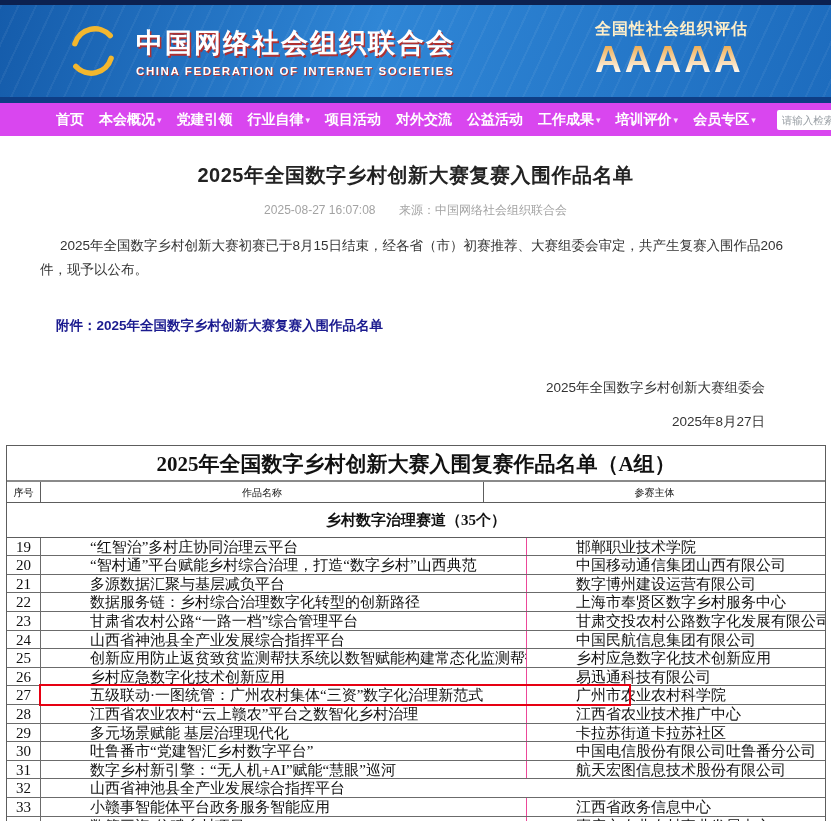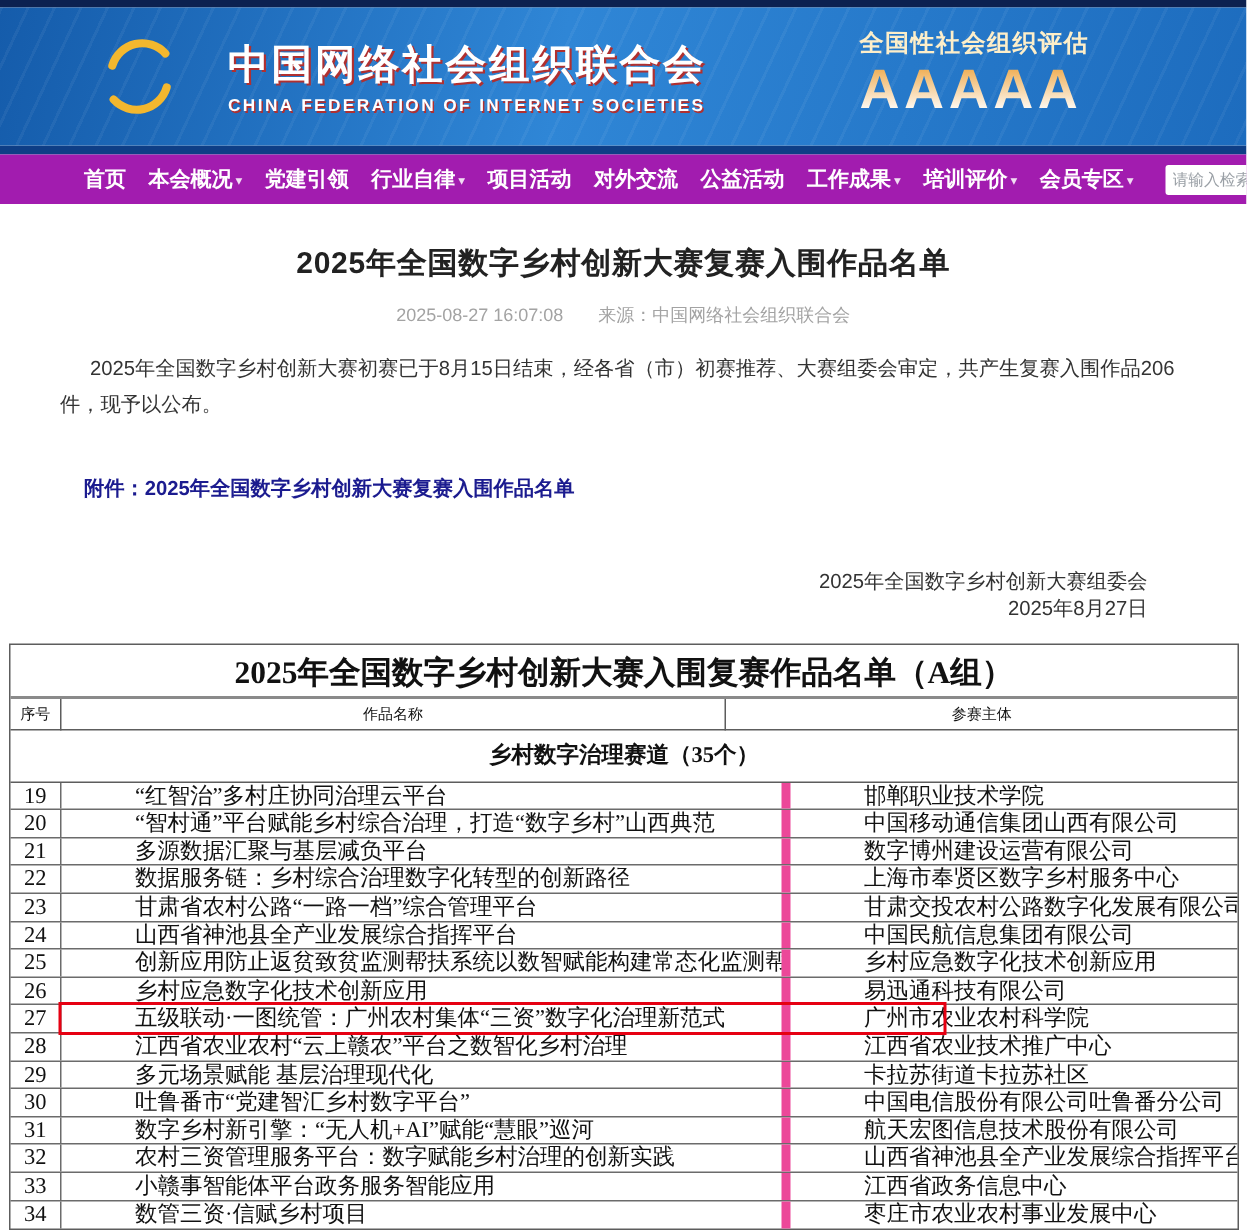--- a/index.html
+++ b/index.html
@@ -3,39 +3,39 @@
 <meta charset="utf-8">
 <style>
   * { margin:0; padding:0; box-sizing:border-box; }
   html,body { width:831px; height:821px; overflow:hidden; background:#fff;
     font-family:"Liberation Sans","DejaVu Sans",sans-serif; }
 
   .top-strip { height:5px; background:#0c2150; }
 
   .site-header { position:relative; height:92px;
     background:linear-gradient(100deg,#155cab 0%,#2f86d6 45%,#1d6cbe 100%);
-    display:flex; align-items:center;gap:16px; }
+    display:flex; align-items:center; }
   .site-header::before { content:""; position:absolute; inset:0;
     background:repeating-linear-gradient(115deg,rgba(255,255,255,0.05) 0 2px,transparent 2px 16px); }
   .logo { margin-left:64px; width:58px; height:58px; position:relative; z-index:1; }
   .org-names { margin-left:14px; position:relative; z-index:1; }
   .org-cn { font-size:27px; font-weight:bold; color:#fff; letter-spacing:2px;
     text-shadow:1.5px 1.5px 0 #b03030; }
   .org-en { font-size:11.5px; font-weight:bold; color:#fff; letter-spacing:1.6px;
     margin-top:4px; text-shadow:1px 1px 0 #b03030; }
-  .rating { position:absolute; right:105px; top:14px; z-index:1; }
+  .rating { position:absolute; right:83px; top:14px; z-index:1; }
   .rating-label { font-size:16px; color:#fdeec9; font-weight:bold; letter-spacing:1px; }
   .rating-value { font-size:37px; font-weight:bold; letter-spacing:3px; line-height:1.1;
     color:#f5c36a;
     background:linear-gradient(#ec9f35,#ffffff 85%);
     -webkit-background-clip:text; background-clip:text; -webkit-text-fill-color:transparent; }
 
   .header-sub-strip { height:6px; background:#0e3e86; }
 
-  .main-nav { height:33px; background:#a21caf; display:flex; align-items:center;
+  .main-nav { height:33px; background:#d946ef; display:flex; align-items:center;
     padding:0 28px 0 56px; color:#fff; }
   .nav-items { display:flex; align-items:center; }
   .nav-item { color:#fff; font-size:14px; font-weight:bold; text-decoration:none;
     margin-right:15px; white-space:nowrap; cursor:pointer; }
   .caret { font-size:9px; color:rgba(255,255,255,.85); margin-left:2px; vertical-align:1px; }
   .nav-search { margin-left:6px; position:relative; }
   .nav-search input { width:90px; height:20px; border:none; border-radius:2px;
     font-size:10.5px; padding:0 18px 0 5px; color:#333; outline:none; }
   .nav-search input::placeholder { color:#9aa0a6; }
 
@@ -43,38 +43,38 @@
   h1 { margin-top:26px; text-align:center; font-size:20px; color:#222; letter-spacing:0.5px; }
   .meta { margin-top:13px; text-align:center; font-size:12px; color:#a3a3a3; }
   .meta span { margin:0 10px; }
   .body-para { margin-top:15px; font-size:13.5px; color:#333; line-height:1.8;
     text-indent:20px; }
   .attachment { margin-top:34px; padding-left:16px; font-size:13.5px; font-weight:bold;
     color:#1b1b8f; }
   .attachment a { color:#1b1b8f; text-decoration:none; cursor:pointer; }
   .sig { text-align:right; font-size:13.5px; color:#333; padding-right:26px; }
   .sig.org { margin-top:44px; }
-  .sig.date { }
+  .sig.date { margin-top:16px; }
 
   .doc-table { margin:14px -34px 0 -34px; width:820px; border:1px solid #5d5d5d;
     font-family:"Liberation Serif","DejaVu Serif",serif; color:#111; }
   .t-title { height:36px; line-height:36px; text-align:center; font-size:21px;
     font-weight:bold; border-bottom:2px solid #8a8a8a; }
   .t-head { display:grid; grid-template-columns:34px 443px 1fr; height:21px;
     border-bottom:1px solid #5d5d5d; font-weight:normal; font-size:10px; }
   .t-head > div { line-height:21px; text-align:center; }
   .t-head > div:nth-child(-n+2) { border-right:1px solid #5d5d5d; }
   .t-section { height:35px; line-height:35px; text-align:center; font-size:15px;
     font-weight:bold; border-bottom:1px solid #5d5d5d; }
   .t-row { display:grid; grid-template-columns:34px 443px 1fr; height:18.6px;
     border-bottom:1px solid #6b6b6b; position:relative; font-size:15px;gap:43px; }
   .t-row:last-child { border-bottom:none; }
   .t-row > div { line-height:18.6px; white-space:nowrap; overflow:hidden; }
   .cell-no { text-align:center; border-right:1px solid #6b6b6b; }
-  .cell-work { padding-left:6px; border-right:6px solid #ec4899; }
+  .cell-work { padding-left:6px; border-right:1px solid #ec4899; }
   .cell-entity { padding-left:6px; }
   .hl-box { position:absolute; left:32px; width:592px; top:-2px; bottom:-2px;
     border:2px solid #e60012; pointer-events:none; z-index:2; }
 </style>
 </head>
 <body>
 
 <div class="top-strip"></div>
 
 <header class="site-header">
@@ -197,21 +197,20 @@
           <div class="cell-work">吐鲁番市“党建智汇乡村数字平台”</div>
           <div class="cell-entity">中国电信股份有限公司吐鲁番分公司</div>
         </div>
         <div class="t-row">
           <div class="cell-no">31</div>
           <div class="cell-work">数字乡村新引擎：“无人机+AI”赋能“慧眼”巡河</div>
           <div class="cell-entity">航天宏图信息技术股份有限公司</div>
         </div>
         <div class="t-row">
           <div class="cell-no">32</div>
-          <div class="cell-work">农村三资管理服务平台：数字赋能乡村治理的创新实践</div>
           <div class="cell-entity">山西省神池县全产业发展综合指挥平台</div>
         </div>
         <div class="t-row">
           <div class="cell-no">33</div>
           <div class="cell-work">小赣事智能体平台政务服务智能应用</div>
           <div class="cell-entity">江西省政务信息中心</div>
         </div>
         <div class="t-row">
           <div class="cell-no">34</div>
           <div class="cell-work">数管三资·信赋乡村项目</div>

